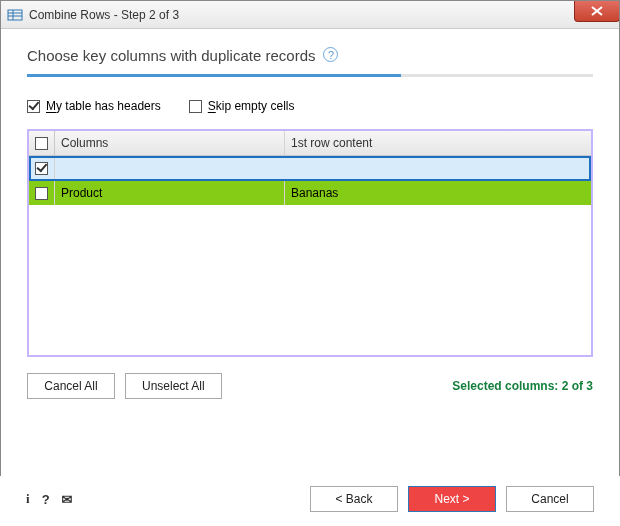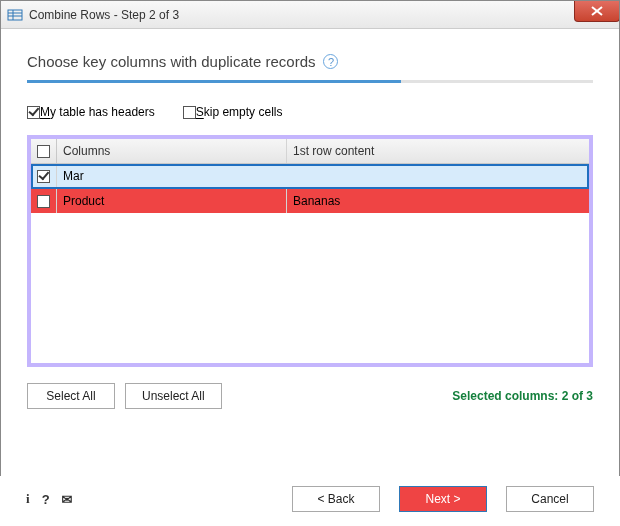--- a/index.html
+++ b/index.html
@@ -36,77 +36,76 @@
     border-top: none;
     border-radius: 0 0 4px 4px;
     display: flex; align-items: center; justify-content: center;
     color: #fff; cursor: pointer;
   }
   .close-btn svg { display:block; }
   .body {
     padding: 18px 26px 10px 26px;
   }
   .header-row {
-    display: flex; align-items: center;
+    display: flex; align-items: flex-start;
     margin-bottom: 10px;
-    margin-top: 6px;
   }
   .header-text { font-size: 15px; color: #444; }
   .help-circle {
     width: 15px; height: 15px; border: 1px solid #6aa6de; border-radius: 50%;
     color: #5b97d0; font-size: 11px; line-height: 14px; text-align: center;
     margin-left: 8px; cursor: pointer;
   }
   .tab-underline {
     height: 3px;
     background: #e2e2e2;
     display: flex;
     margin-bottom: 22px;
   }
   .tab-underline .seg {
     height: 100%;
   }
   .seg.active { background: #4a95d3; }
   .options { display: flex; gap: 28px; margin-bottom: 16px; }
   .chk {
-    display: flex; align-items: center; cursor: pointer;
+    display: flex; align-items: center; gap: 6px; cursor: pointer;
   }
   .chkbox {
     width: 13px; height: 13px; border: 1px solid #555; background: #fff;
     display: flex; align-items: center; justify-content: center;
     flex-shrink: 0;
   }
   .chkbox.checked::after {
     content: ""; display:block; width: 4px; height: 8px;
     border: solid #333; border-width: 0 2px 2px 0;
     transform: rotate(40deg) translate(-1px,-1px);
   }
   .underline { text-decoration: underline; text-underline-offset: 2px; }
   .table-wrap {
-    border: 4px solid #c4b5fd;
+    border: 2px solid #c4b5fd;
   }
   .thead, .trow {
     display: flex; align-items: stretch;
   }
   .thead {
     background: linear-gradient(#f6f6f6, #e6e6e6);
     border-bottom: 1px solid #c8c8c8;
   }
   .cell {
     padding: 4px 6px;
     display: flex; align-items: center;
     border-right: 1px solid #d4d4d4;
     min-height: 24px;
   }
   .cell.chkcell { width: 26px; justify-content: center; border-right: 1px solid #d4d4d4; }
   .thead .cell.chkcell { border-right: 1px solid #c8c8c8; }
   .cell.colname { width: 230px; }
   .cell.firstrow { flex: 1; border-right: none; }
   .thead .cell { color: #333; }
-  .trow { border-bottom: 1px solid #e6e6e6; background: #ef4444; }
+  .trow { border-bottom: 1px solid #e6e6e6; background: #84cc16; }
   .trow:last-child { border-bottom: none; }
   .trow.sel { background: #d7ebfb; }
   .trow.selbox { outline: 2px solid #1f6fc0; outline-offset: -2px; }
   .table-space { height: 150px; background: #fff; }
   .action-row {
     display: flex; align-items: center; margin-top: 16px;
   }
   .btn {
     border: 1px solid #a9a9a9; background: #fff;
     padding: 5px 16px; min-width: 88px; text-align: center;
@@ -115,21 +114,21 @@
   .action-row .right { margin-left: auto; color: #15803d; font-weight: bold; }
   .footer {
     position: absolute;
     left: 0; right: 0; bottom: 0;
     padding: 10px 26px 14px 26px;
     display: flex; align-items: center;
     background: #fff;
   }
   .footer-icons { display: flex; gap: 12px; align-items: center; }
   .footer-icons span { color: #333; cursor: pointer; font-weight: bold; font-size: 13px; }
-  .footer-btns { margin-left: auto; display: flex; gap: 19px; }
+  .footer-btns { margin-left: auto; display: flex; gap: 10px; }
   .btn.primary {
     background: #ef4444; color: #fff; border: 1px solid #2e78b7;
   }
 </style>
 </head>
 <body>
 
 <div class="titlebar">
   <span class="t-icon">
     <svg width="16" height="16" viewBox="0 0 16 16">
@@ -176,35 +175,34 @@
           <span class="chkbox"></span>
         </div>
       <div class="cell colname">Columns</div>
       <div class="cell firstrow">1st row content</div>
     </div>
     <div id="table-body">
         <div class="trow sel selbox">
           <div class="cell chkcell">
             <span class="chkbox checked"></span>
           </div>
-          <div class="cell firstrow">Mar</div>
         </div>
         <div class="trow">
           <div class="cell chkcell">
             <span class="chkbox"></span>
           </div>
           <div class="cell colname">Product</div>
           <div class="cell firstrow">Bananas</div>
         </div>
       </div>
     <div class="table-space"></div>
   </div>
 
   <div class="action-row">
-    <div class="btn" style="margin-right:10px">Select All</div>
+    <div class="btn" style="margin-right:10px">Cancel All</div>
     <div class="btn">Unselect All</div>
     <div class="right">Selected columns: 2 of 3</div>
   </div>
 </div>
 
 <div class="footer">
   <div class="footer-icons">
     <span style="font-family:serif">i</span>
     <span>?</span>
     <span>✉</span>

